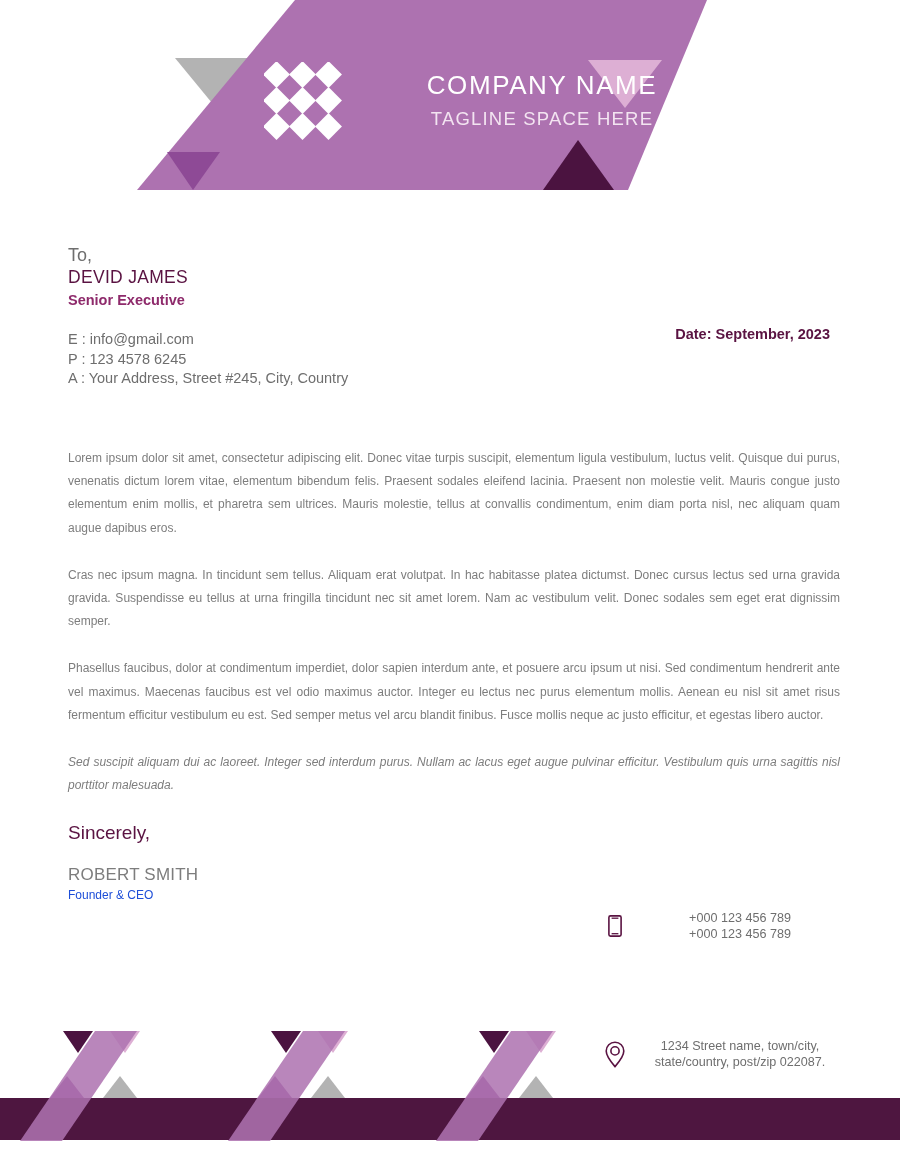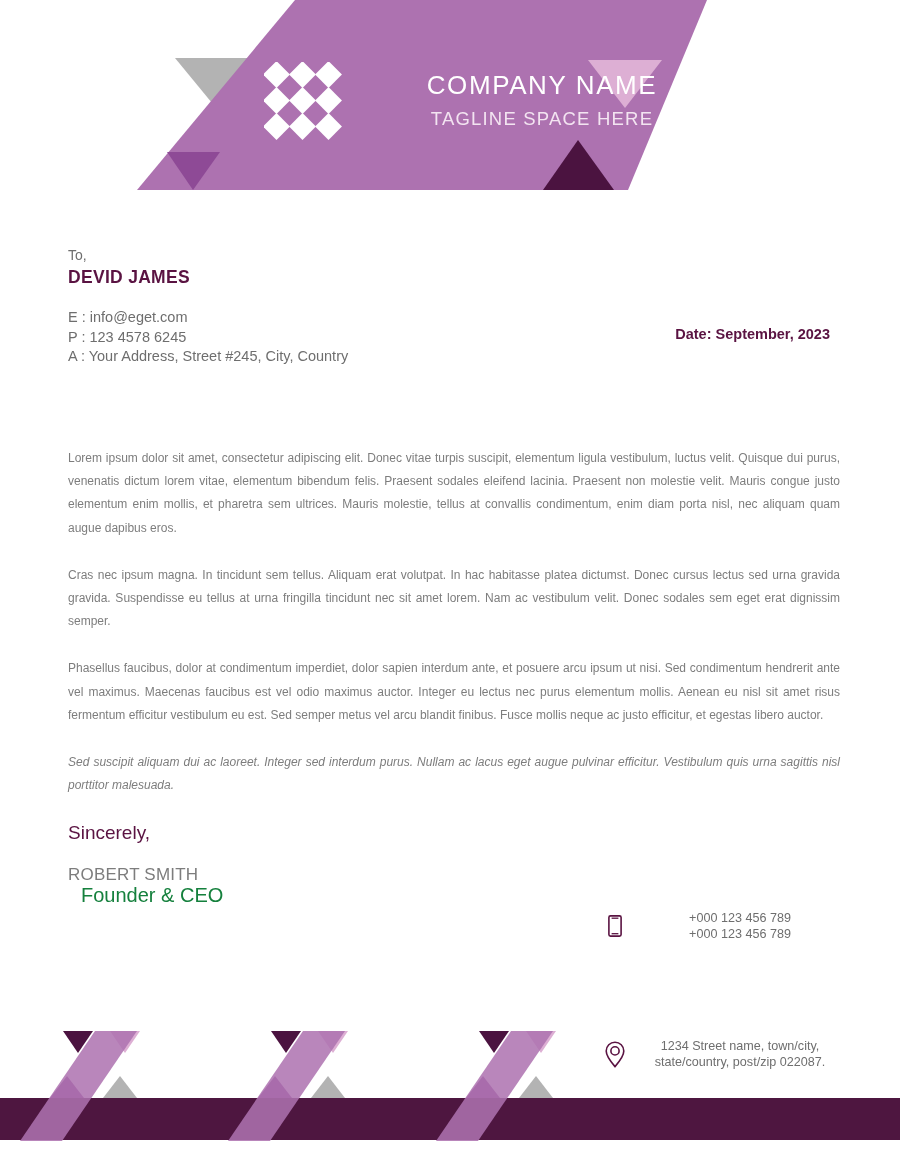--- a/index.html
+++ b/index.html
@@ -56,28 +56,28 @@
     white-space: nowrap;
     font-weight: 400;
   }
 
   
   .recipient {
     position: absolute;
     left: 68px; top: 245px;
   }
   .rcp-to {
-    font-size: 14px;
+    font-size: 18px;
     color: #6e6e6e;
     line-height: 20px;
   }
   .rcp-name {
     font-size: 17.5px;
     color: #5a1342;
-    font-weight: 700;
+    font-weight: 400;
     line-height: 24px;
     letter-spacing: 0.3px;
   }
   .rcp-role {
     font-size: 14.5px;
     color: #8e2a6b;
     font-weight: 700;
     line-height: 22px;
   }
   .rcp-contact {
@@ -121,24 +121,23 @@
     line-height: 26px;
   }
   .sig-name {
     margin-top: 19px;
     font-size: 17px;
     color: #7d7d7d;
     line-height: 20px;
     letter-spacing: 0.2px;
   }
   .sig-title {
-    font-size: 20px;
-    color: #15803d;
+    font-size: 12px;
+    color: #1d4ed8;
     line-height: 20px;
-    margin-left: 13px;
   }
 
   
   .contact-block {
     position: absolute;
     right: 48px;
     width: 250px;
   }
   .contact-row {
     display: flex;
@@ -206,22 +205,23 @@
 
     <div class="hdr-text">
       <div class="company-name">COMPANY NAME</div>
       <div class="company-tagline">TAGLINE SPACE HERE</div>
     </div>
   </div>
 
   <div class="recipient">
     <div class="rcp-to">To,</div>
     <div class="rcp-name">DEVID JAMES</div>
+    <div class="rcp-role">Senior Executive</div>
     <div class="rcp-contact">
-      <div>E : info@eget.com</div>
+      <div>E : info@gmail.com</div>
       <div>P : 123 4578 6245</div>
       <div>A : Your Address, Street #245, City, Country</div>
     </div>
   </div>
 
   <div class="date-line">Date: September, 2023</div>
 
   <div class="body-copy">
     <p>Lorem ipsum dolor sit amet, consectetur adipiscing elit. Donec vitae turpis suscipit, elementum ligula vestibulum, luctus velit. Quisque dui purus, venenatis dictum lorem vitae, elementum bibendum felis. Praesent sodales eleifend lacinia. Praesent non molestie velit. Mauris congue justo elementum enim mollis, et pharetra sem ultrices. Mauris molestie, tellus at convallis condimentum, enim diam porta nisl, nec aliquam quam augue dapibus eros.</p>
     <p>Cras nec ipsum magna. In tincidunt sem tellus. Aliquam erat volutpat. In hac habitasse platea dictumst. Donec cursus lectus sed urna gravida gravida. Suspendisse eu tellus at urna fringilla tincidunt nec sit amet lorem. Nam ac vestibulum velit. Donec sodales sem eget erat dignissim semper.</p>

